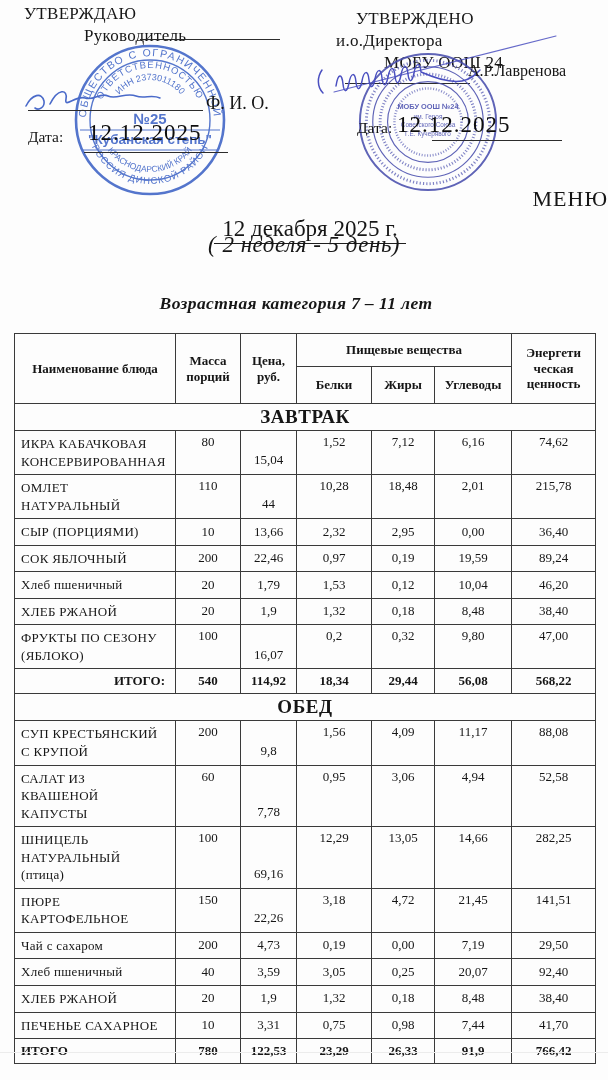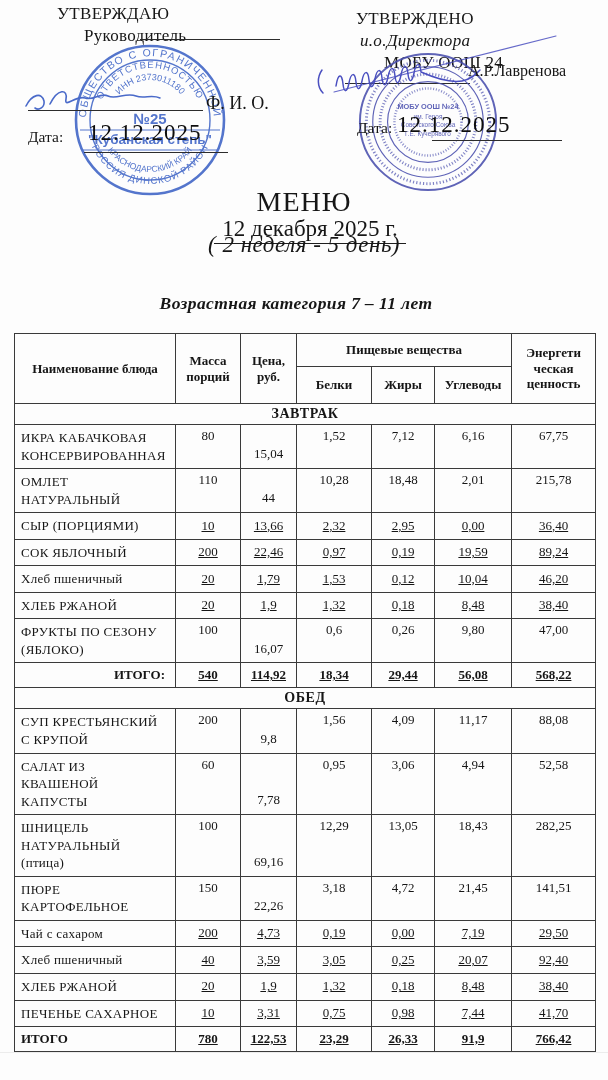--- a/index.html
+++ b/index.html
@@ -12,60 +12,60 @@
   .ruleline{position:absolute;border-bottom:1.2px solid #2c2c2c;height:1px;}
   .fio{font-size:18px;}
   .date-label{font-size:15.5px;}
   .big-date{font-size:23px;letter-spacing:1px;color:#0d0d0d;z-index:6;}
 
   
   .stamp{z-index:2;opacity:.88;}
   .sig-overlay{z-index:4;pointer-events:none;}
 
   
-  .title-menu{left:0;right:0;text-align:center;font-size:28px;letter-spacing:1px;}
+  .title-menu{left:0;right:0;text-align:right;font-size:22px;letter-spacing:1px;}
   .title-date{left:0;right:0;text-align:center;font-size:23px;margin-left:12px;}
   .title-date span{display:inline-block;border-bottom:1.6px solid #1e1e1e;padding:0 8px 1px 8px;}
   .title-week{left:0;right:0;text-align:center;font-size:23px;letter-spacing:.5px;}
   .title-cat{left:0;right:0;text-align:center;font-size:17.5px;font-weight:bold;font-style:italic;
              letter-spacing:.4px;transform:translateX(-8px);}
 
   
   table.menu{position:absolute;left:14px;top:333px;width:581px;border-collapse:collapse;
              table-layout:fixed;font-size:13px;border:1.6px solid #2e2e2e;}
   table.menu th,table.menu td{border:1px solid #3a3a3a;}
   table.menu th{font-size:13px;font-weight:bold;padding:2px 2px;line-height:1.2;vertical-align:middle;text-align:center;}
   .hdr-pre{white-space:pre-line;}
   tr.hrow1 th{height:28px;}
   tr.hrow2 th{height:32px;}
   .name-cell{text-align:left;padding:4px 4px 4px 6px;white-space:pre-line;line-height:1.35;letter-spacing:.3px;}
   .num{text-align:center;line-height:1.3;}
   .top{vertical-align:top;padding-top:3px;margin-top:48px;}
-  .mid{vertical-align:middle;padding:3px 0;text-decoration:underline;}
+  .mid{vertical-align:middle;padding:3px 0;}
   .bottom{vertical-align:bottom;padding-bottom:5px;}
-  .section-title{text-align:center;font-weight:bold;font-size:14px;letter-spacing:.6px;padding:2px 0;margin-top:36px;}
+  .section-title{text-align:center;font-weight:bold;font-size:19px;letter-spacing:.6px;padding:2px 0;margin-top:36px;}
   .total-row td{font-weight:bold;}
   .total-label{white-space:nowrap;}
   .alignR{text-align:right;padding:4px 10px 4px 2px;}
   .alignL{text-align:left;padding:4px 2px 4px 6px;}
   .faint-rule{left:0;top:1052px;width:608px;height:1px;background:#ececec;}
 
   .stamp text{font-family:"Liberation Sans",sans-serif;}
 </style>
 </head>
 <body>
 
 <div class="page">
 
-  <div class="abs appr-line" style="left:57px;top:3px;">УТВЕРЖДАЮ</div>
+  <div class="abs appr-line" style="left:24px;top:3px;">УТВЕРЖДАЮ</div>
   <div class="abs appr-line" style="left:40px;top:25px;margin-left:44px;">Руководитель</div>
   <div class="ruleline" style="left:140px;top:38px;width:140px;"></div>
 
   <div class="abs appr-line" style="left:356px;top:8px;">УТВЕРЖДЕНО</div>
-  <div class="abs appr-line" style="left:360px;top:30px;font-style:italic;">и.о.Директора</div>
+  <div class="abs appr-line" style="left:336px;top:30px;">и.о.Директора</div>
   <div class="abs appr-line" style="left:356px;top:52px;margin-left:28px;">МОБУ ООШ 24</div>
   <div class="abs" style="left:468px;top:62px;font-size:16px;z-index:5;">А.Р.Лавренова</div>
   <div class="ruleline" style="left:345px;top:82px;width:125px;"></div>
 
   <svg class="abs stamp" style="left:70px;top:40px;" width="160" height="160" viewBox="0 0 160 160">
     <g stroke="#3d63c6" fill="none">
       <circle cx="80" cy="80" r="74" stroke-width="2.6"></circle>
       <circle cx="80" cy="80" r="60" stroke-width="1.4"></circle>
       <line x1="10" y1="90" x2="150" y2="90" stroke-width="1"></line>
       <line x1="12" y1="110" x2="148" y2="110" stroke-width="1"></line>
@@ -165,21 +165,21 @@
           <td colspan="7" class="section-title">ЗАВТРАК</td>
         </tr>
         <tr>
           <td class="name-cell">ИКРА КАБАЧКОВАЯ
 КОНСЕРВИРОВАННАЯ</td>
           <td class="num top">80</td>
           <td class="num bottom">15,04</td>
           <td class="num top">1,52</td>
           <td class="num top">7,12</td>
           <td class="num top">6,16</td>
-          <td class="num top">67,75</td>
+          <td class="num top">74,62</td>
         </tr>
         <tr>
           <td class="name-cell">ОМЛЕТ
 НАТУРАЛЬНЫЙ</td>
           <td class="num top">110</td>
           <td class="num bottom">44</td>
           <td class="num top">10,28</td>
           <td class="num top">18,48</td>
           <td class="num top">2,01</td>
           <td class="num top">215,78</td>
@@ -218,22 +218,22 @@
           <td class="num mid">1,32</td>
           <td class="num mid">0,18</td>
           <td class="num mid">8,48</td>
           <td class="num mid">38,40</td>
         </tr>
         <tr>
           <td class="name-cell">ФРУКТЫ ПО СЕЗОНУ
 (ЯБЛОКО)</td>
           <td class="num top">100</td>
           <td class="num bottom">16,07</td>
-          <td class="num top">0,6</td>
-          <td class="num top">0,26</td>
+          <td class="num top">0,2</td>
+          <td class="num top">0,32</td>
           <td class="num top">9,80</td>
           <td class="num top">47,00</td>
         </tr>
         <tr class="total-row">
           <td class="total-label alignR">ИТОГО:</td>
           <td class="num mid">540</td>
           <td class="num mid">114,92</td>
           <td class="num mid">18,34</td>
           <td class="num mid">29,44</td>
           <td class="num mid">56,08</td>
@@ -264,21 +264,21 @@
           <td class="num top">52,58</td>
         </tr>
         <tr>
           <td class="name-cell">ШНИЦЕЛЬ
 НАТУРАЛЬНЫЙ
 (птица)</td>
           <td class="num top">100</td>
           <td class="num bottom">69,16</td>
           <td class="num top">12,29</td>
           <td class="num top">13,05</td>
-          <td class="num top">18,43</td>
+          <td class="num top">14,66</td>
           <td class="num top">282,25</td>
         </tr>
         <tr>
           <td class="name-cell">ПЮРЕ
 КАРТОФЕЛЬНОЕ</td>
           <td class="num top">150</td>
           <td class="num bottom">22,26</td>
           <td class="num top">3,18</td>
           <td class="num top">4,72</td>
           <td class="num top">21,45</td>

